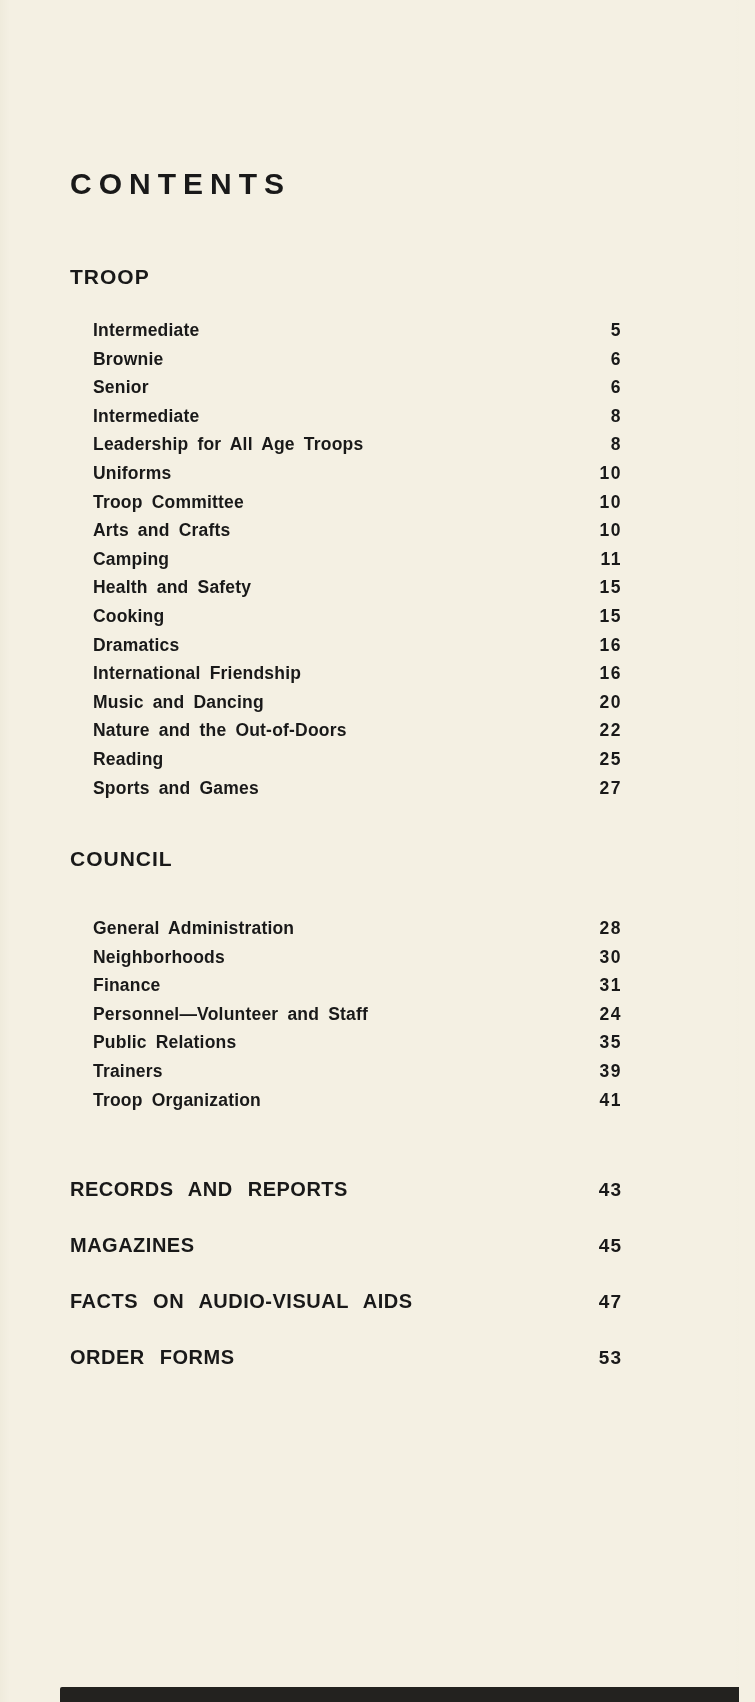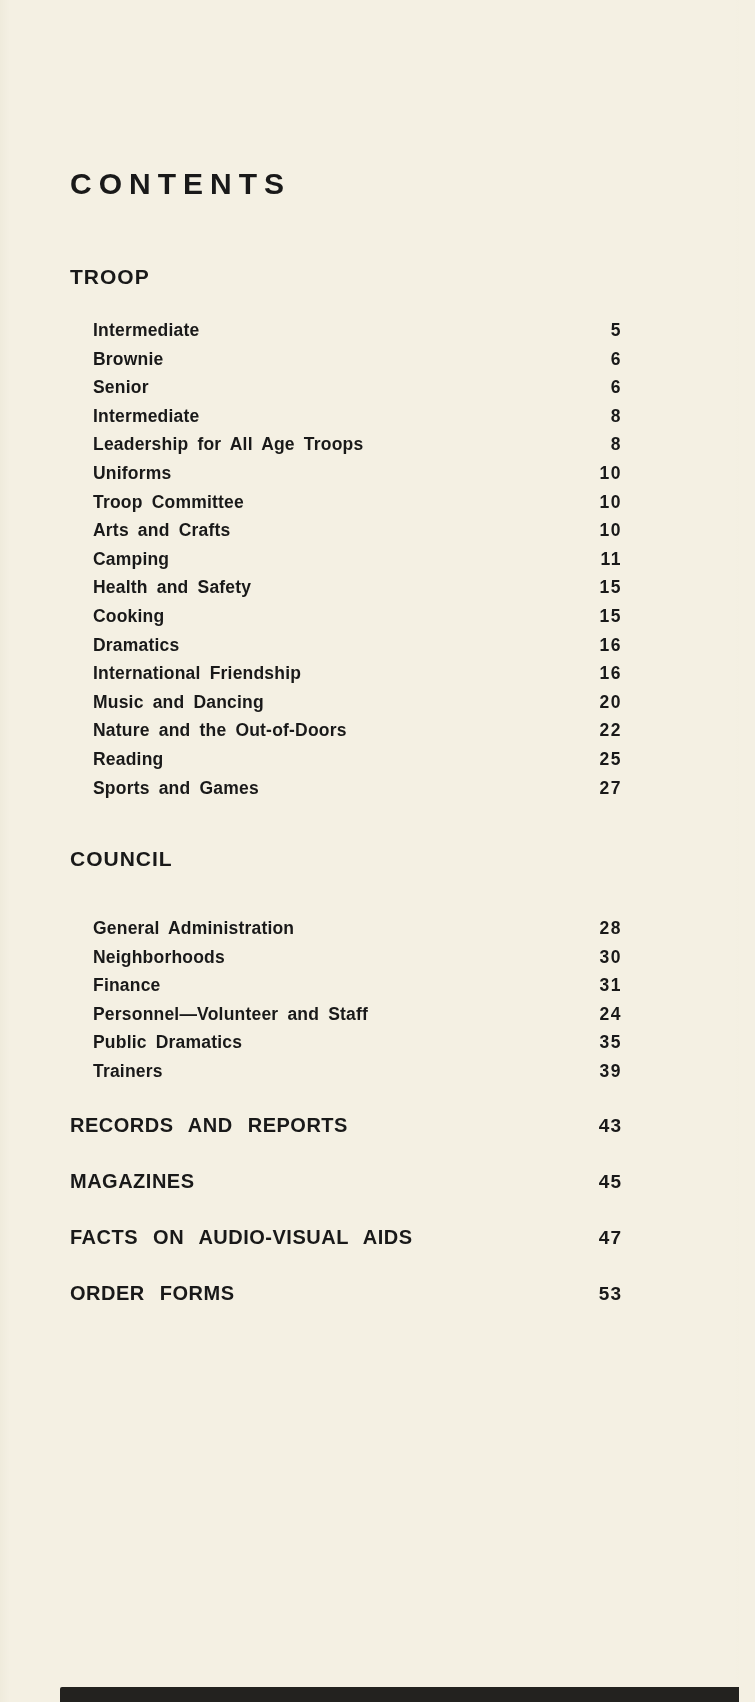--- a/index.html
+++ b/index.html
@@ -64,21 +64,21 @@
     font-weight: 700;
     letter-spacing: 0.2px;
     word-spacing: 4px;
   }
   .toc-page {
     font-size: 17.5px;
     font-weight: 700;
     letter-spacing: 1.5px;
   }
   .top-entries {
-    margin-top: 26px;
+    margin-top: 62px;
     width: 552px;
   }
   .top-row {
     display: flex;
     justify-content: space-between;
     align-items: baseline;
     line-height: 26px;
     margin-bottom: 29px;
   }
   .top-label {
@@ -218,29 +218,33 @@
           <span class="toc-label">Finance</span>
           <span class="toc-page">31</span>
         </li>
 
         <li class="toc-row">
           <span class="toc-label">Personnel—Volunteer and Staff</span>
           <span class="toc-page">24</span>
         </li>
 
         <li class="toc-row">
-          <span class="toc-label">Public Dramatics</span>
+          <span class="toc-label">Public Relations</span>
           <span class="toc-page">35</span>
         </li>
 
         <li class="toc-row">
           <span class="toc-label">Trainers</span>
           <span class="toc-page">39</span>
         </li>
 
+        <li class="toc-row">
+          <span class="toc-label">Troop Organization</span>
+          <span class="toc-page">41</span>
+        </li>
       </ul>
   </section>
 
   <div class="top-entries">
 
       <div class="top-row">
         <span class="top-label">RECORDS AND REPORTS</span>
         <span class="toc-page top-page">43</span>
       </div>
 

